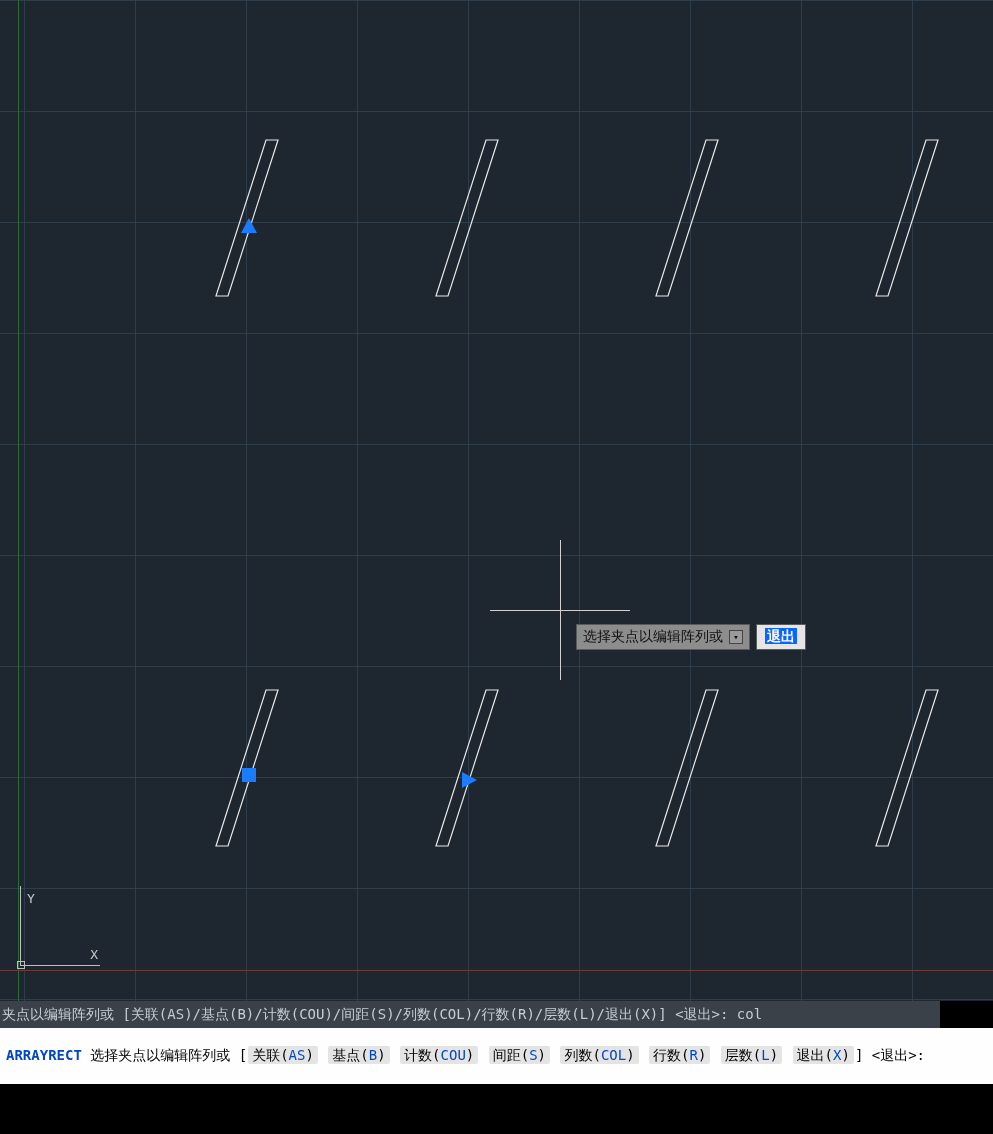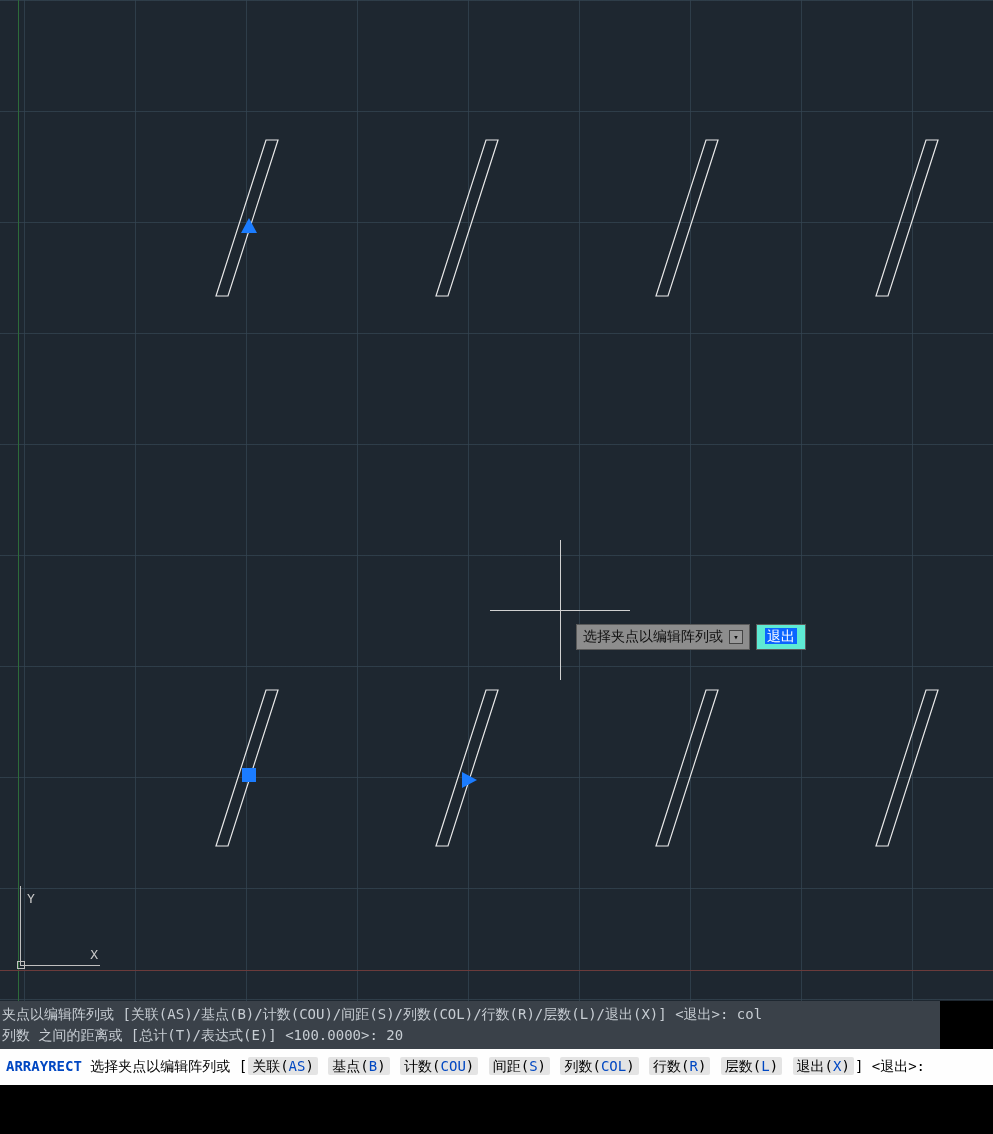--- a/index.html
+++ b/index.html
@@ -28,31 +28,31 @@
   .grip.tri-up { top:218px; left:241px; }
   .grip.tri-up::before { content:""; position:absolute; left:0; top:0; border-left:8px solid transparent; border-right:8px solid transparent; border-bottom:15px solid #1b7cff; }
   .grip.tri-right { top:772px; left:462px; }
   .grip.tri-right::before { content:""; position:absolute; left:0; top:0; border-top:8px solid transparent; border-bottom:8px solid transparent; border-left:15px solid #1b7cff; }
   .crosshair { position:absolute; top:540px; left:490px; width:140px; height:140px; pointer-events:none; }
   .crosshair::before { content:""; position:absolute; left:0; right:0; top:50%; height:1px; background:#d0d0d0; }
   .crosshair::after  { content:""; position:absolute; top:0; bottom:0; left:50%; width:1px; background:#d0d0d0; }
   .tooltip-wrap { position:absolute; top:624px; left:576px; display:flex; gap:6px; align-items:stretch; }
   .tooltip-main { display:flex; align-items:center; gap:6px; background:#8d8d8d; border:1px solid #5a5a5a; padding:3px 6px; color:#0f0f0f; font-size:14px; }
   .tooltip-main .dropdown-ic { display:inline-flex; align-items:center; justify-content:center; width:14px; height:14px; border:1px solid #444; font-size:9px; background:#9a9a9a; }
-  .tooltip-exit { background:#5eead4; border:1px solid #5a5a5a; padding:3px 8px; color:#000; font-size:14px; }
+  .tooltip-exit { background:#e5e5e5; border:1px solid #5a5a5a; padding:3px 8px; color:#000; font-size:14px;font-weight:bold; }
   .tooltip-exit .sel { background:#0a64ff; color:#fff; padding:0 2px; }
   .ucs { position:absolute; left:10px; top:886px; width:90px; height:90px; color:#c8c8c8; font-size:13px; }
   .ucs .yline { position:absolute; left:10px; top:0; bottom:10px; width:1px; background:#bfbfbf; }
   .ucs .xline { position:absolute; left:10px; right:0; bottom:10px; height:1px; background:#bfbfbf; }
   .ucs .ylab { position:absolute; left:17px; top:5px; }
   .ucs .xlab { position:absolute; right:2px; bottom:14px; }
   .ucs .box { position:absolute; left:7px; bottom:7px; width:8px; height:8px; border:1px solid #bfbfbf; }
   .history { position:relative; width:940px; background:#3a4149; padding:3px 2px; font-size:14px; line-height:1.5; color:#c7cdd3; }
   .history .line { white-space:nowrap; overflow:hidden; }
-  .cmdbar { position:relative; width:993px; background:#fefefe; padding:9px 6px; font-size:14px; font-family:Consolas,"Microsoft YaHei",monospace; color:#000; white-space:nowrap; overflow:hidden; }
+  .cmdbar { position:relative; width:993px; background:#fefefe; padding:19px 6px; font-size:14px; font-family:Consolas,"Microsoft YaHei",monospace; color:#000; white-space:nowrap; overflow:hidden; }
   .cmd-name { color:#0047c2; font-weight:bold; }
   .opt { background:#e4e4e4; padding:1px 4px; margin:0 1px; border-radius:2px; }
   .opt .key { color:#0047c2; }
 </style>
 </head>
 <body>
 
 <div class="viewport">
   <div class="grid"></div>
   <div class="axis-y-line"></div>
@@ -104,21 +104,20 @@
     <div class="yline"></div>
     <div class="xline"></div>
     <span class="ylab">Y</span>
     <span class="xlab">X</span>
     <div class="box"></div>
   </div>
 </div>
 
 <div class="history">
   <div class="line">夹点以编辑阵列或 [关联(AS)/基点(B)/计数(COU)/间距(S)/列数(COL)/行数(R)/层数(L)/退出(X)] &lt;退出&gt;: col</div>
-  <div class="line"> 列数 之间的距离或 [总计(T)/表达式(E)] &lt;100.0000&gt;: 20</div>
 </div>
 
 <div class="cmdbar">
   <span class="cmd-name">ARRAYRECT</span>
   <span>选择夹点以编辑阵列或</span>
   <span>[</span><span id="opts-holder"><span class="opt">关联(<span class="key">AS</span>)</span> <span class="opt">基点(<span class="key">B</span>)</span> <span class="opt">计数(<span class="key">COU</span>)</span> <span class="opt">间距(<span class="key">S</span>)</span> <span class="opt">列数(<span class="key">COL</span>)</span> <span class="opt">行数(<span class="key">R</span>)</span> <span class="opt">层数(<span class="key">L</span>)</span> <span class="opt">退出(<span class="key">X</span>)</span></span><span>]</span>
   <span>&lt;退出&gt;:</span>
 </div>
 
 </body></html>

